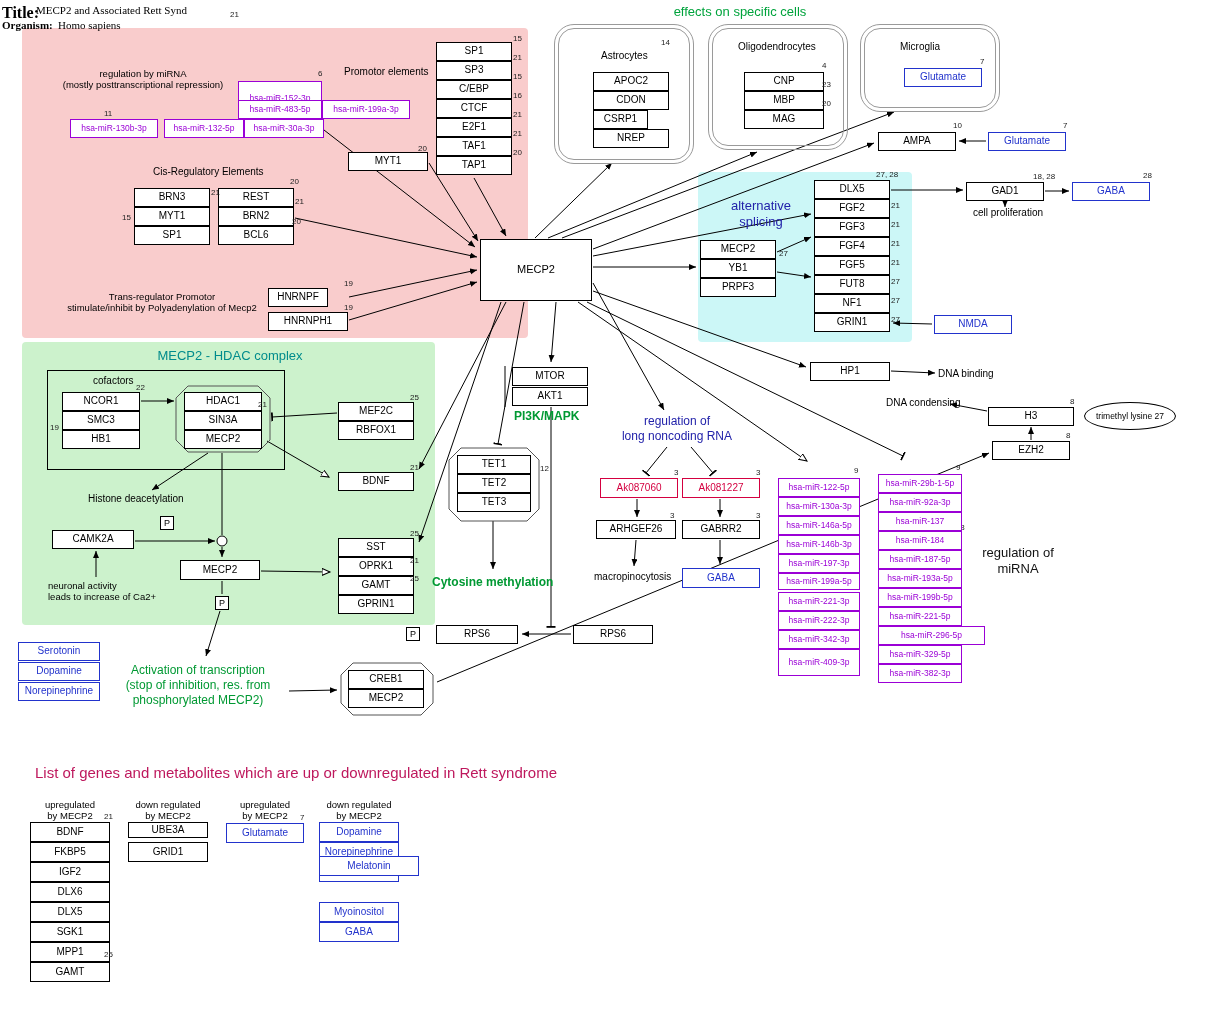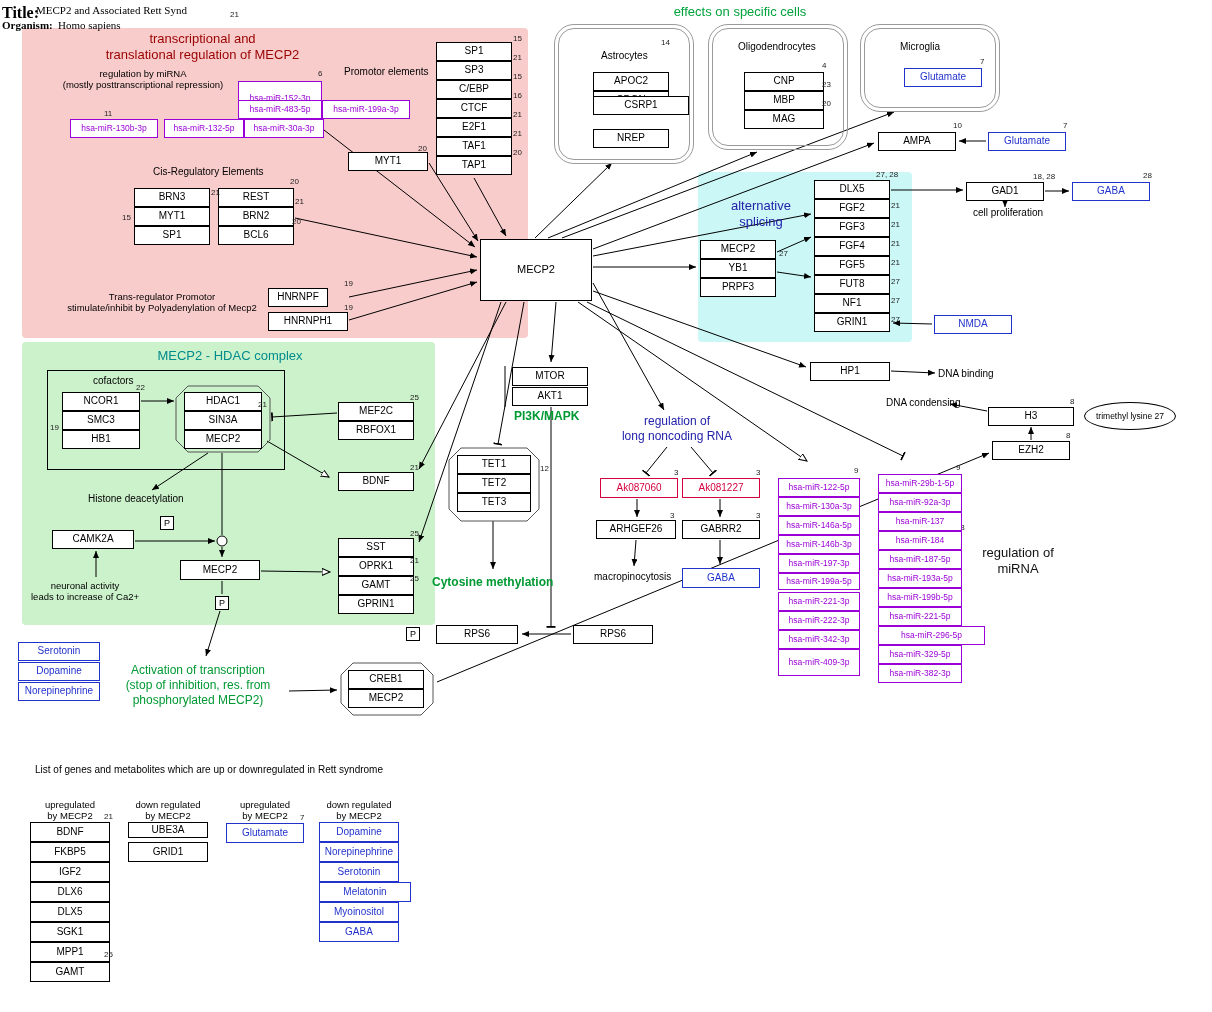--- a/index.html
+++ b/index.html
@@ -108,24 +108,20 @@
       <polygon points="353,663 421,663 433,675 433,703 421,715 353,715 341,703 341,675" stroke="#555"></polygon>
     </g>
   </svg>
 
   <span class="lbl serif" style="left:2px;top:4px;font-weight:bold;font-size:16px">Title:</span>
   <span class="lbl serif" style="left:36px;top:4px;font-size:11px">MECP2 and Associated Rett Synd</span>
   <span class="lbl serif" style="left:2px;top:19px;font-weight:bold;font-size:11px">Organism:</span>
   <span class="lbl serif" style="left:58px;top:19px;font-size:11px">Homo sapiens</span>
   <span class="ref" style="left:230px;top:10px">21</span>
 
-  <div class="h-red" style="left:60px;top:31px;width:285px">
-      <div>transcriptional and</div>
-      <div>translational regulation of MECP2</div>
-    </div>
   <div class="lbl" style="left:58px;top:68px;width:170px;white-space:normal;text-align:center;font-size:9.5px">
       <div>regulation by miRNA</div>
       <div>(mostly posttranscriptional repression)</div>
     </div>
   <div class="box mir" style="left:238px;top:81px;width:84px;height:34px">hsa-miR-152-3p</div>
   <div class="box mir" style="left:238px;top:100px;width:84px;height:19px">hsa-miR-483-5p</div>
   <div class="box mir" style="left:322px;top:100px;width:88px;height:19px">hsa-miR-199a-3p</div>
   <div class="box mir" style="left:70px;top:119px;width:88px;height:19px">hsa-miR-130b-3p</div>
   <div class="box mir" style="left:164px;top:119px;width:80px;height:19px">hsa-miR-132-5p</div>
   <div class="box mir" style="left:244px;top:119px;width:80px;height:19px">hsa-miR-30a-3p</div>
@@ -173,21 +169,21 @@
   <span class="ref" style="left:344px;top:303px">19</span>
 
   <div class="box" style="left:480px;top:239px;width:112px;height:62px;font-size:11px">MECP2</div>
 
   <div class="h-green" style="left:640px;top:4px;width:200px">effects on specific cells</div>
   <div class="grp" style="left:558px;top:28px;width:132px;height:132px"></div>
   <span class="lbl" style="left:601px;top:50px">Astrocytes</span>
   <span class="ref" style="left:661px;top:38px">14</span>
   <div class="box" style="left:593px;top:72px;width:76px;height:19px">APOC2</div>
   <div class="box" style="left:593px;top:91px;width:76px;height:19px">CDON</div>
-  <div class="box" style="left:593px;top:96px;width:96px;height:19px">CSRP1</div>
+  <div class="box" style="left:593px;top:110px;width:55px;height:19px">CSRP1</div>
   <div class="box" style="left:593px;top:129px;width:76px;height:19px">NREP</div>
   <div class="grp" style="left:712px;top:28px;width:132px;height:118px"></div>
   <span class="lbl" style="left:738px;top:41px">Oligodendrocytes</span>
   <div class="box" style="left:744px;top:72px;width:80px;height:19px">CNP</div>
   <div class="box" style="left:744px;top:91px;width:80px;height:19px">MBP</div>
   <div class="box" style="left:744px;top:110px;width:80px;height:19px">MAG</div>
   <span class="ref" style="left:822px;top:61px">4</span>
   <span class="ref" style="left:822px;top:80px">23</span>
   <span class="ref" style="left:822px;top:99px">20</span>
   <div class="grp" style="left:864px;top:28px;width:132px;height:80px"></div>
@@ -284,21 +280,21 @@
   <div class="box" style="left:338px;top:402px;width:76px;height:19px">MEF2C</div>
   <div class="box" style="left:338px;top:421px;width:76px;height:19px">RBFOX1</div>
   <span class="ref" style="left:410px;top:393px">25</span>
   <div class="box" style="left:338px;top:472px;width:76px;height:19px">BDNF</div>
   <span class="ref" style="left:410px;top:463px">21</span>
   <span class="lbl" style="left:88px;top:493px">Histone deacetylation</span>
   <div class="box" style="left:52px;top:530px;width:82px;height:19px">CAMK2A</div>
   <div class="pbox" style="left:160px;top:516px">P</div>
   <div class="box" style="left:180px;top:560px;width:80px;height:20px">MECP2</div>
   <div class="pbox" style="left:215px;top:596px">P</div>
-  <div class="lbl" style="left:20px;top:580px;width:130px;white-space:normal;text-align:center;font-size:9.5px">
+  <div class="lbl" style="left:48px;top:580px;width:130px;white-space:normal;text-align:left;font-size:9.5px">
       <div>neuronal activity</div>
       <div>leads to increase of Ca2+</div>
     </div>
   <div class="box" style="left:338px;top:538px;width:76px;height:19px">SST</div>
   <div class="box" style="left:338px;top:557px;width:76px;height:19px">OPRK1</div>
   <div class="box" style="left:338px;top:576px;width:76px;height:19px">GAMT</div>
   <div class="box" style="left:338px;top:595px;width:76px;height:19px">GPRIN1</div>
   <span class="ref" style="left:410px;top:529px">25</span>
   <span class="ref" style="left:410px;top:556px">21</span>
   <span class="ref" style="left:410px;top:574px">25</span>
@@ -332,21 +328,21 @@
   <div class="box rna" style="left:682px;top:478px;width:78px;height:20px">Ak081227</div>
   <span class="ref" style="left:674px;top:468px">3</span>
   <span class="ref" style="left:756px;top:468px">3</span>
   <div class="box" style="left:596px;top:520px;width:80px;height:19px">ARHGEF26</div>
   <div class="box" style="left:682px;top:520px;width:78px;height:19px">GABRR2</div>
   <span class="ref" style="left:670px;top:511px">3</span>
   <span class="ref" style="left:756px;top:511px">3</span>
   <span class="lbl" style="left:594px;top:571px">macropinocytosis</span>
   <div class="box met" style="left:682px;top:568px;width:78px;height:20px">GABA</div>
 
-  <div class="abs" style="left:35px;top:764px;font-size:10px;color:#000000">List of genes and metabolites which are up or downregulated in Rett syndrome</div>
+  <div class="abs" style="left:35px;top:764px;font-size:15px;color:#be185d">List of genes and metabolites which are up or downregulated in Rett syndrome</div>
   <div class="lbl" style="left:30px;top:799px;width:80px;white-space:normal;text-align:center;font-size:9.5px">
       <div>upregulated</div>
       <div>by MECP2</div>
     </div>
   <span class="ref" style="left:104px;top:812px">21</span>
   <div class="box" style="left:30px;top:822px;width:80px;height:20px">BDNF</div>
   <div class="box" style="left:30px;top:842px;width:80px;height:20px">FKBP5</div>
   <div class="box" style="left:30px;top:862px;width:80px;height:20px">IGF2</div>
   <div class="box" style="left:30px;top:882px;width:80px;height:20px">DLX6</div>
   <div class="box" style="left:30px;top:902px;width:80px;height:20px">DLX5</div>
@@ -366,17 +362,17 @@
     </div>
   <span class="ref" style="left:300px;top:813px">7</span>
   <div class="box met" style="left:226px;top:823px;width:78px;height:20px">Glutamate</div>
   <div class="lbl" style="left:319px;top:799px;width:80px;white-space:normal;text-align:center;font-size:9.5px">
       <div>down regulated</div>
       <div>by MECP2</div>
     </div>
   <div class="box met" style="left:319px;top:822px;width:80px;height:20px">Dopamine</div>
   <div class="box met" style="left:319px;top:842px;width:80px;height:20px">Norepinephrine</div>
   <div class="box met" style="left:319px;top:862px;width:80px;height:20px">Serotonin</div>
-  <div class="box met" style="left:319px;top:882px;width:92px;height:20px">Melatonin</div>
+  <div class="box met" style="left:319px;top:856px;width:100px;height:20px">Melatonin</div>
   <div class="box met" style="left:319px;top:902px;width:80px;height:20px">Myoinositol</div>
   <div class="box met" style="left:319px;top:922px;width:80px;height:20px">GABA</div>
 
 </div>
 
 </body></html>

